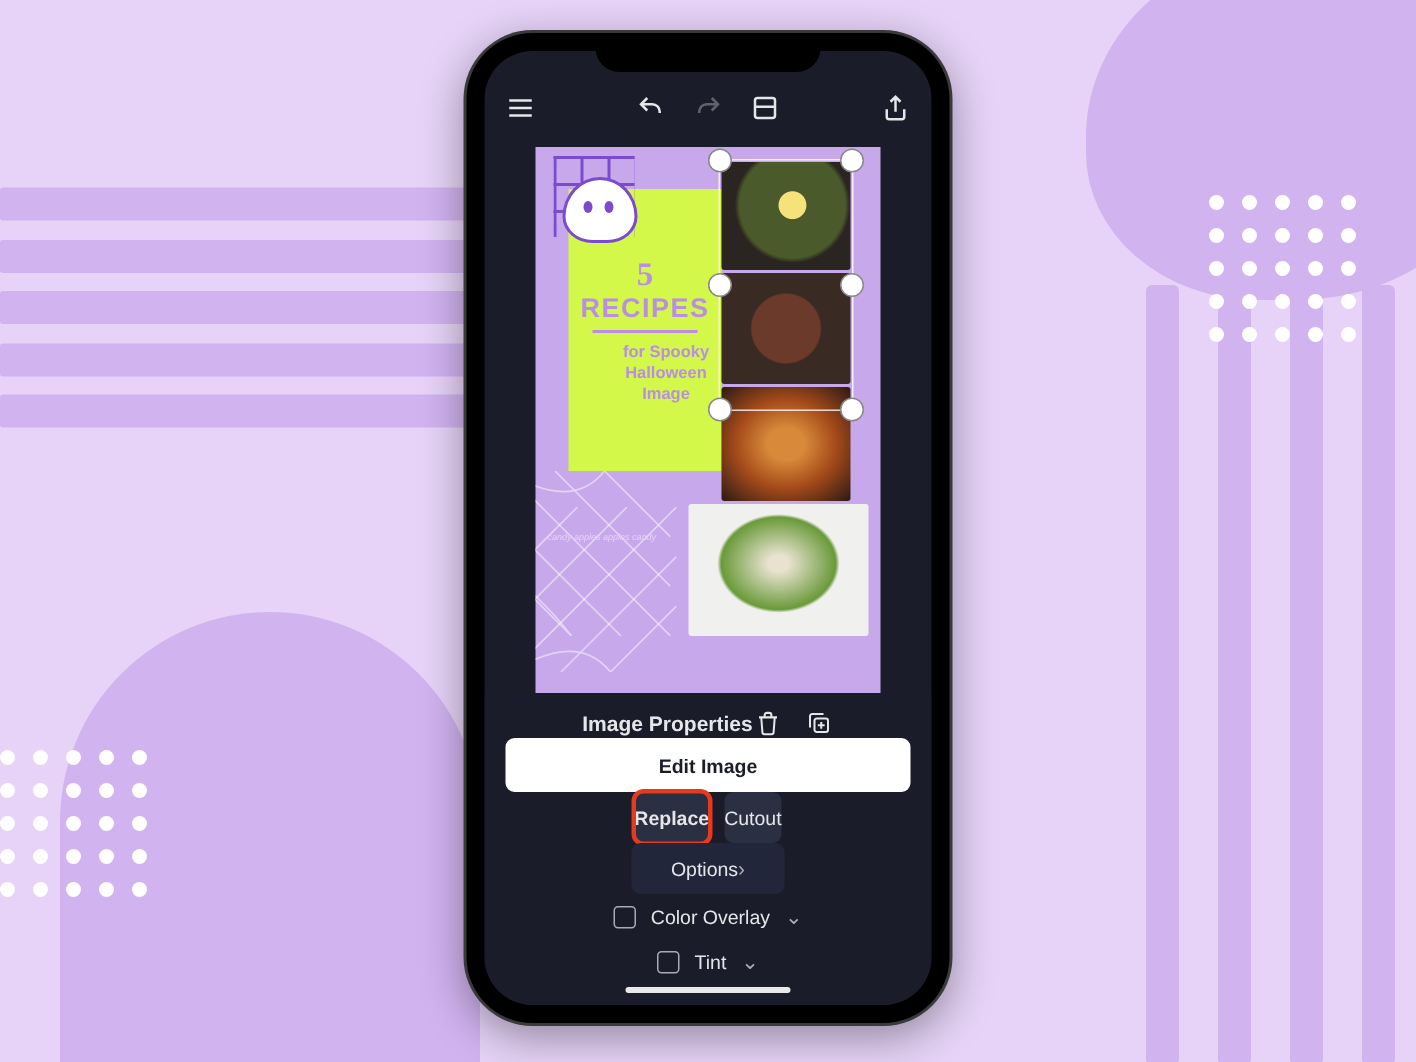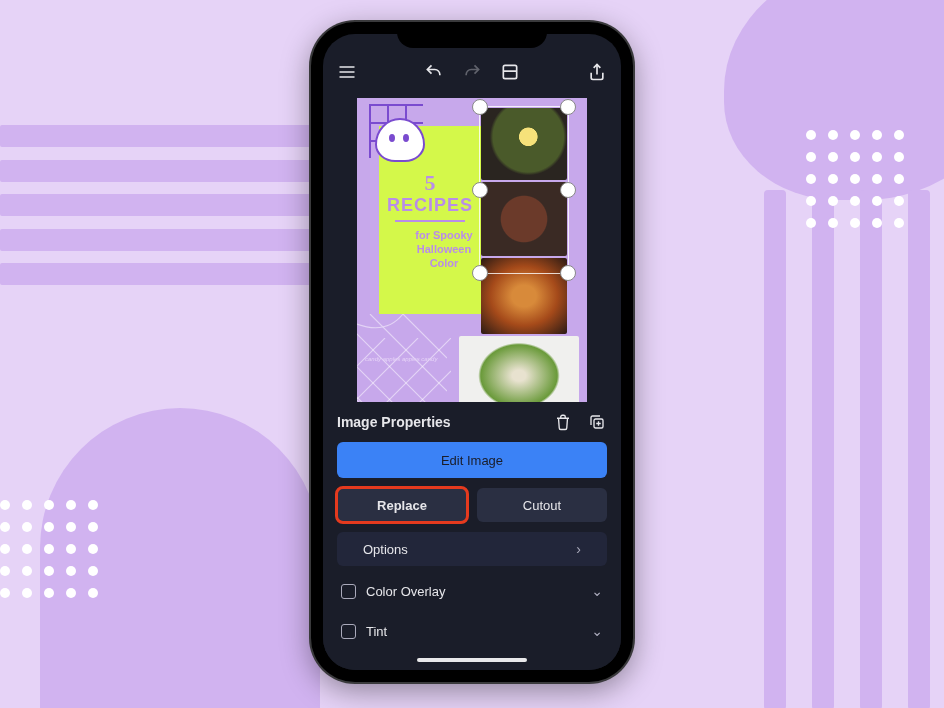--- a/index.html
+++ b/index.html
@@ -97,26 +97,26 @@
   
   .sel-frame { position:absolute; right:18px; top:8px; width:90px; height:168px; border:1px solid rgba(255,255,255,.8); pointer-events:none;}
   .handle { position:absolute; width:16px; height:16px; border:1.5px solid #888; background:#fff; border-radius:50%;}
   .h-tl{ left:-8px; top:-8px;} .h-tr{ right:-8px; top:-8px;}
   .h-bl{ left:-8px; bottom:-8px;} .h-br{ right:-8px; bottom:-8px;}
   .h-ml{ left:-8px; top:50%; margin-top:-8px;} .h-mr{ right:-8px; top:50%; margin-top:-8px;}
 
   
   .panel {
     background:#1a1d29; flex-shrink:0; padding: 10px 14px 8px; color:#e6e6ea;
-    display:flex; flex-direction:column; gap:10px;
+    display:flex; flex-direction:column; align-items:center;
   }
   .panel-head { display:flex; justify-content:space-between; align-items:center; font-weight:600; font-size:14px;}
   .panel-head .icons { display:flex; gap:14px;}
   .btn-primary {
-    background:#3b82f6; color:#1a1d29; font-weight:400; font-size:13px;
+    background:#ffffff; color:#1a1d29; font-weight:700; font-size:13px;
     border:none; border-radius:6px; height:36px; width:100%; cursor:pointer;
   }
   .btn-row { display:flex; gap:10px; }
   .btn-sec {
     flex:1; background:#2a2f42; color:#e6e6ea; font-size:13px; border:none;
     border-radius:6px; height:34px; cursor:pointer;
   }
   .btn-sec.highlight { outline:3px solid #e53a1e; outline-offset:-1px;font-weight:bold;}
   .row-item {
     display:flex; justify-content:space-between; align-items:center;
@@ -257,21 +257,21 @@
             </g>
           </svg>
 
         <div class="lime-card">
           <div class="big5">5</div>
           <div class="recipes-t">RECIPES</div>
           <div class="divider"></div>
           <div class="sub-t">
             <span>for Spooky</span><br>
             <span>Halloween</span><br>
-            <span>Color</span>
+            <span>Image</span>
           </div>
         </div>
 
         <div class="ghost-box">
           <div class="ghost-grid"></div>
           <div class="ghost-shape"></div>
         </div>
 
         <div class="food-col">
           <div class="food f1"></div>

